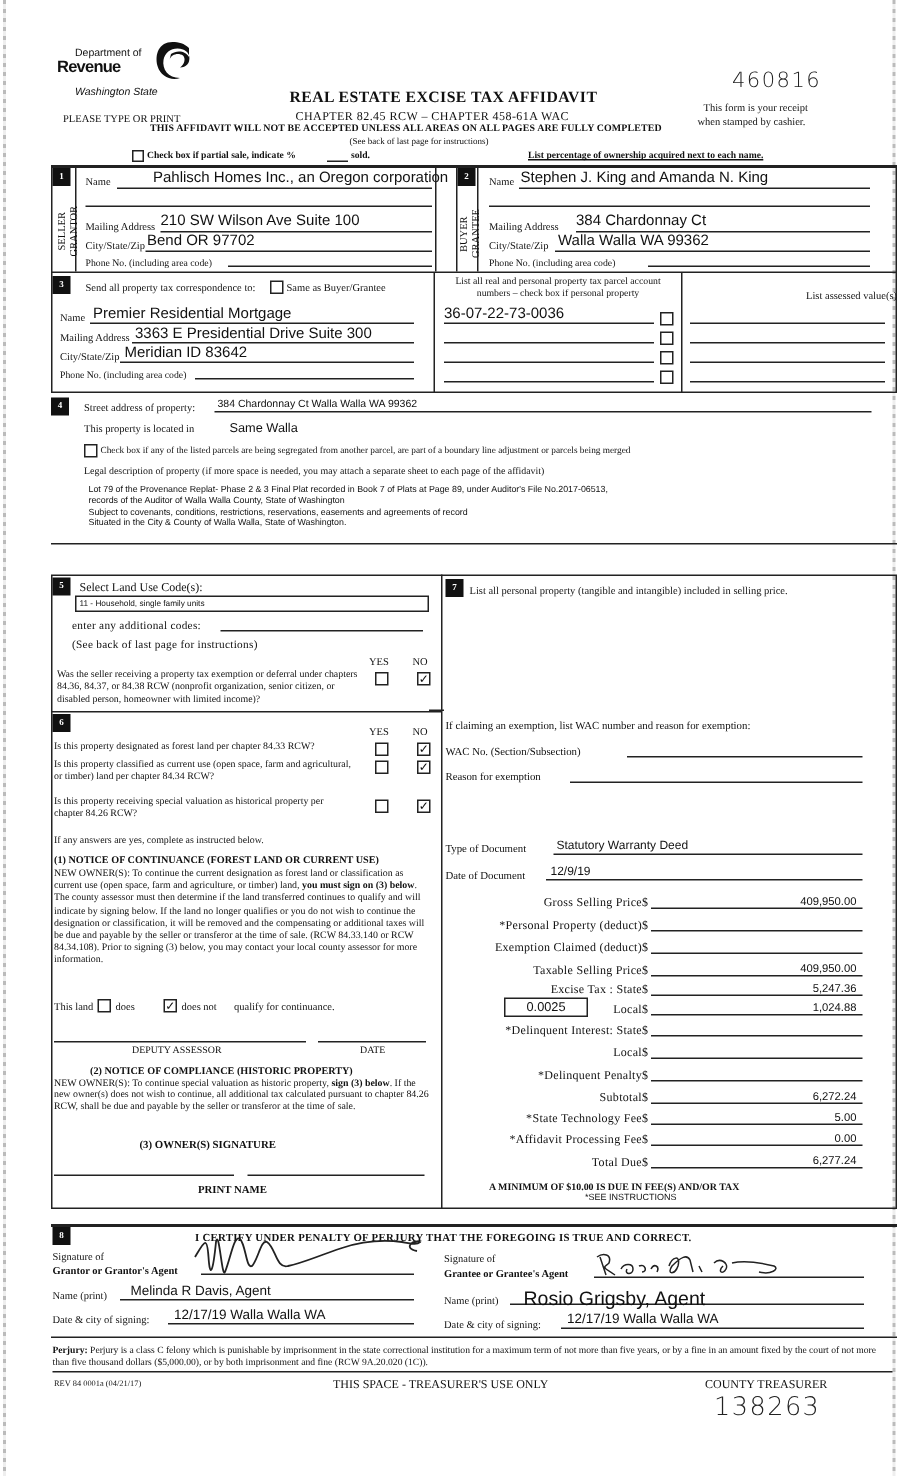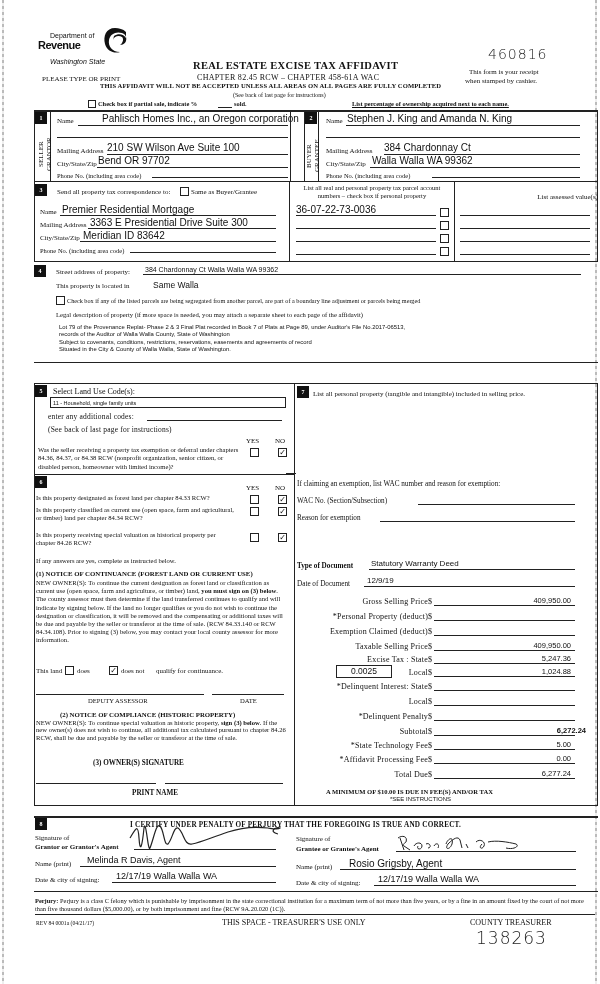--- a/index.html
+++ b/index.html
@@ -212,21 +212,21 @@
 
 <div class="secnum" style="left:297px;top:386px;">7</div>
 <div class="para" style="left:311px;top:390px;width:280px;font-size:7px;line-height:9px;text-indent:2px;">List all personal property (tangible and intangible) included in selling price.</div>
 <div class="abs" style="left:300px;top:410px;width:290px;height:60px;"></div>
 <div class="hline" style="left:286px;top:473px;width:10px;"></div>
 <div class="lbl" style="left:297px;top:480px;font-size:7.2px;">If claiming an exemption, list WAC number and reason for exemption:</div>
 <div class="lbl" style="left:297px;top:497px;font-size:7.2px;">WAC No. (Section/Subsection)</div>
 <div class="line" style="left:418px;top:495px;width:157px;height:10px;"></div>
 <div class="lbl" style="left:297px;top:514px;font-size:7.2px;">Reason for exemption</div>
 <div class="line" style="left:380px;top:512px;width:195px;height:10px;"></div>
-<div class="lbl" style="left:297px;top:562px;font-size:7.2px;font-weight:bold;">Type of Document</div>
+<div class="lbl" style="left:297px;top:562px;font-size:7.2px;">Type of Document</div>
 <div class="line" style="left:369px;top:560px;width:206px;height:10px;"></div>
 <div class="fill" style="left:371px;top:559px;font-size:8px;">Statutory Warranty Deed</div>
 <div class="lbl" style="left:297px;top:580px;font-size:7.2px;">Date of Document</div>
 <div class="line" style="left:364px;top:577px;width:211px;height:10px;"></div>
 <div class="fill" style="left:367px;top:576px;font-size:8px;">12/9/19</div>
 
 <div class="money-lbl" style="right:172px;top:597px;">Gross Selling Price</div>
 <div class="lbl" style="left:428px;top:597px;font-size:8px;">$</div>
 <div class="line" style="left:434px;top:596px;width:141px;height:10px;"></div>
 <div class="money-val" style="right:29px;top:596px;">409,950.00</div>
@@ -263,21 +263,21 @@
 <div class="lbl" style="left:428px;top:697px;font-size:8px;">$</div>
 <div class="line" style="left:434px;top:696px;width:141px;height:10px;"></div>
 
 <div class="money-lbl" style="right:172px;top:712px;">*Delinquent Penalty</div>
 <div class="lbl" style="left:428px;top:712px;font-size:8px;">$</div>
 <div class="line" style="left:434px;top:711px;width:141px;height:10px;"></div>
 
 <div class="money-lbl" style="right:172px;top:727px;padding-left:45px;">Subtotal</div>
 <div class="lbl" style="left:428px;top:727px;font-size:8px;">$</div>
 <div class="line" style="left:434px;top:726px;width:141px;height:10px;"></div>
-<div class="money-val" style="right:14px;top:726px;font-weight:bold;">6,272.24</div>
+<div class="money-val" style="right:29px;top:726px;">6,272.24</div>
 
 <div class="money-lbl" style="right:172px;top:741px;">*State Technology Fee</div>
 <div class="lbl" style="left:428px;top:741px;font-size:8px;">$</div>
 <div class="line" style="left:434px;top:740px;width:141px;height:10px;"></div>
 <div class="money-val" style="right:29px;top:740px;">5.00</div>
 
 <div class="money-lbl" style="right:172px;top:755px;">*Affidavit Processing Fee</div>
 <div class="lbl" style="left:428px;top:755px;font-size:8px;">$</div>
 <div class="line" style="left:434px;top:754px;width:141px;height:10px;"></div>
 <div class="money-val" style="right:29px;top:754px;">0.00</div>
@@ -308,21 +308,21 @@
 <div class="fill" style="left:116px;top:871px;font-size:9px;">12/17/19 Walla Walla WA</div>
 
 <div class="lbl" style="left:296px;top:835px;font-size:7px;">Signature of</div>
 <div class="lbl b" style="left:296px;top:845px;font-size:7px;">Grantee or Grantee's Agent</div>
 <div class="line" style="left:396px;top:842px;width:180px;height:10px;"></div>
 <svg class="abs" style="left:396px;top:830px;" width="130" height="24" viewBox="0 0 130 24">
   <path d="M4 8 L8 20 M2 8 C6 5 12 6 10 12 C8 14 6 14 8 16 L14 20 M18 16 C20 12 26 12 26 16 C26 20 20 20 22 16 M30 14 C34 12 36 18 32 18 M38 16 C40 12 44 14 42 18 M50 14 C52 8 58 6 56 14 C54 20 48 20 52 14 C58 8 62 6 64 10 L66 18 M70 14 L72 18 M80 12 C84 8 90 12 88 16 C86 20 82 18 86 14 M92 12 C100 10 112 12 120 14 C124 16 118 20 110 18" fill="none" stroke="#222" stroke-width="1"></path>
 </svg>
 <div class="lbl" style="left:296px;top:863px;font-size:7px;">Name (print)</div>
 <div class="line" style="left:340px;top:859px;width:236px;height:11px;"></div>
-<div class="fill" style="left:349px;top:858px;font-size:10px;">Rosio Grigsby, Agent</div>
+<div class="fill" style="left:349px;top:858px;font-size:13px;">Rosio Grigsby, Agent</div>
 <div class="lbl" style="left:296px;top:879px;font-size:7px;">Date &amp; city of signing:</div>
 <div class="line" style="left:374px;top:875px;width:202px;height:11px;"></div>
 <div class="fill" style="left:378px;top:874px;font-size:9px;">12/17/19 Walla Walla WA</div>
 
 <div class="para" style="left:35px;top:897px;width:560px;font-size:6.4px;line-height:8px;border-bottom:1.5px solid #222;padding-bottom:1px;">
   <b>Perjury:</b> <span>Perjury is a class C felony which is punishable by imprisonment in the state correctional institution for a maximum term of not more than five years, or by a fine in an amount fixed by the court of not more than five thousand dollars ($5,000.00), or by both imprisonment and fine (RCW 9A.20.020 (1C)).</span>
 </div>
 <div class="lbl" style="left:36px;top:920px;font-size:5.6px;">REV 84 0001a (04/21/17)</div>
 <div class="abs" style="left:222px;top:918px;font-size:8px;">THIS SPACE - TREASURER'S USE ONLY</div>
 <div class="abs" style="left:470px;top:918px;font-size:8px;">COUNTY TREASURER</div>

